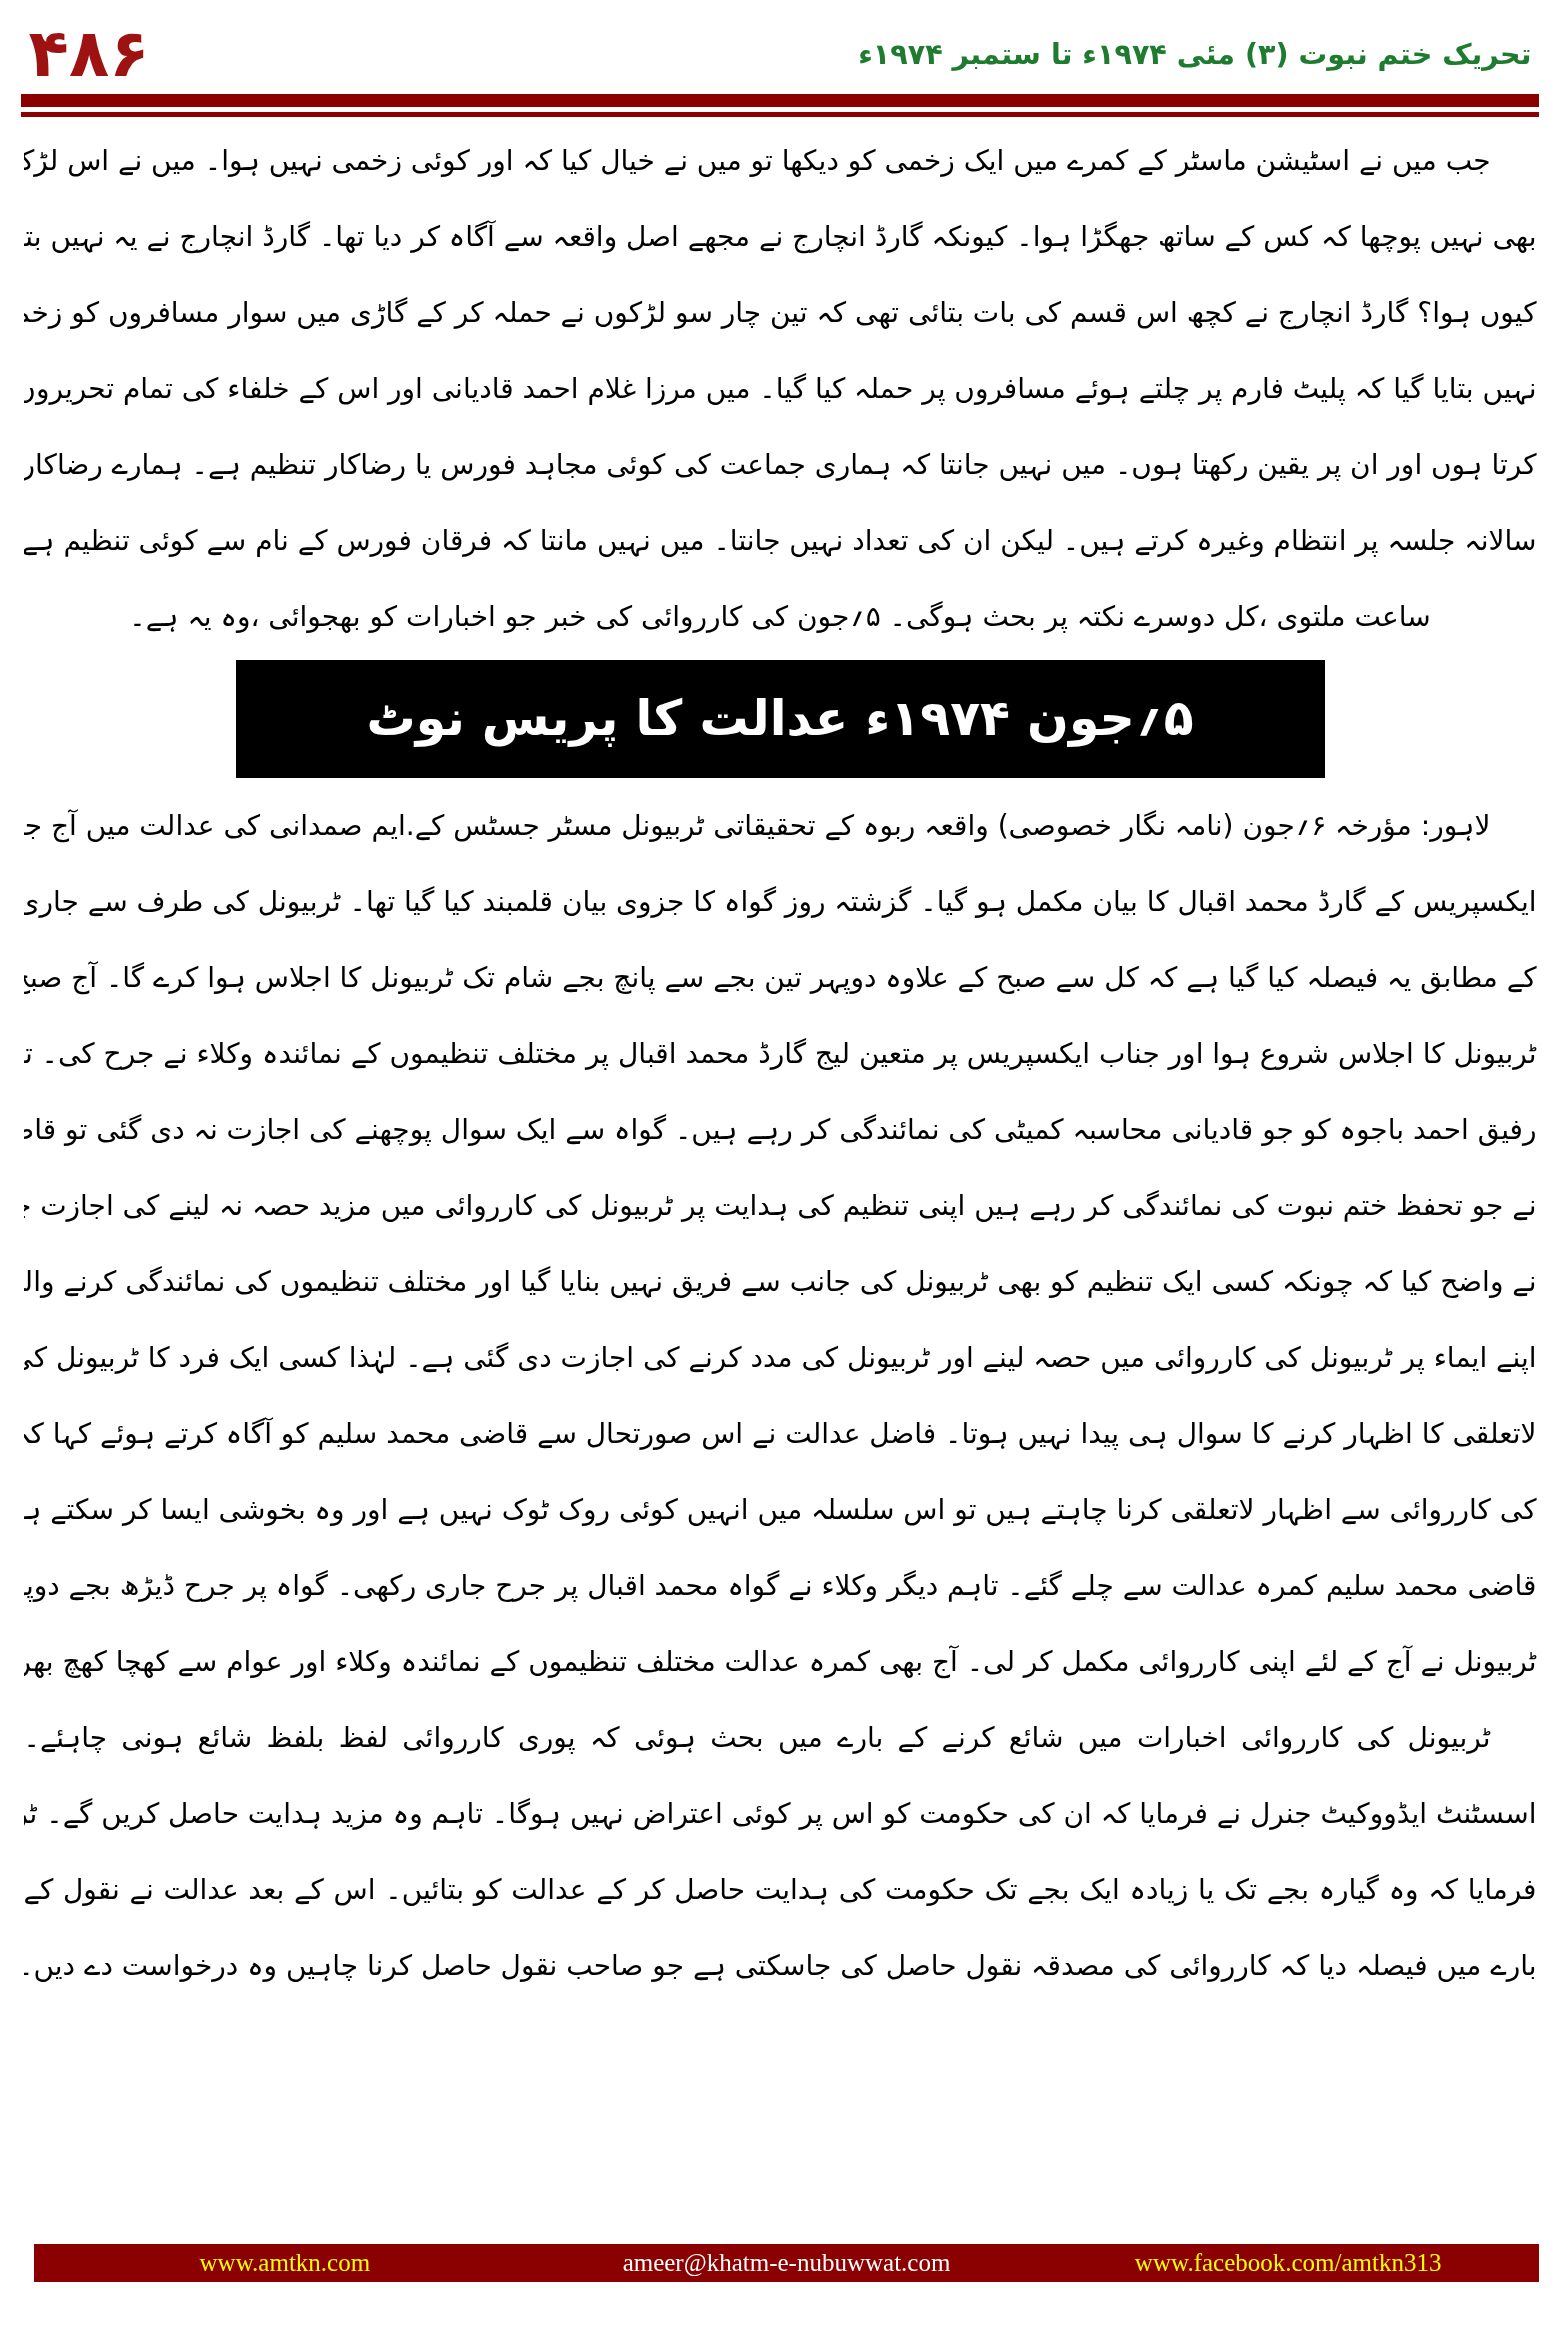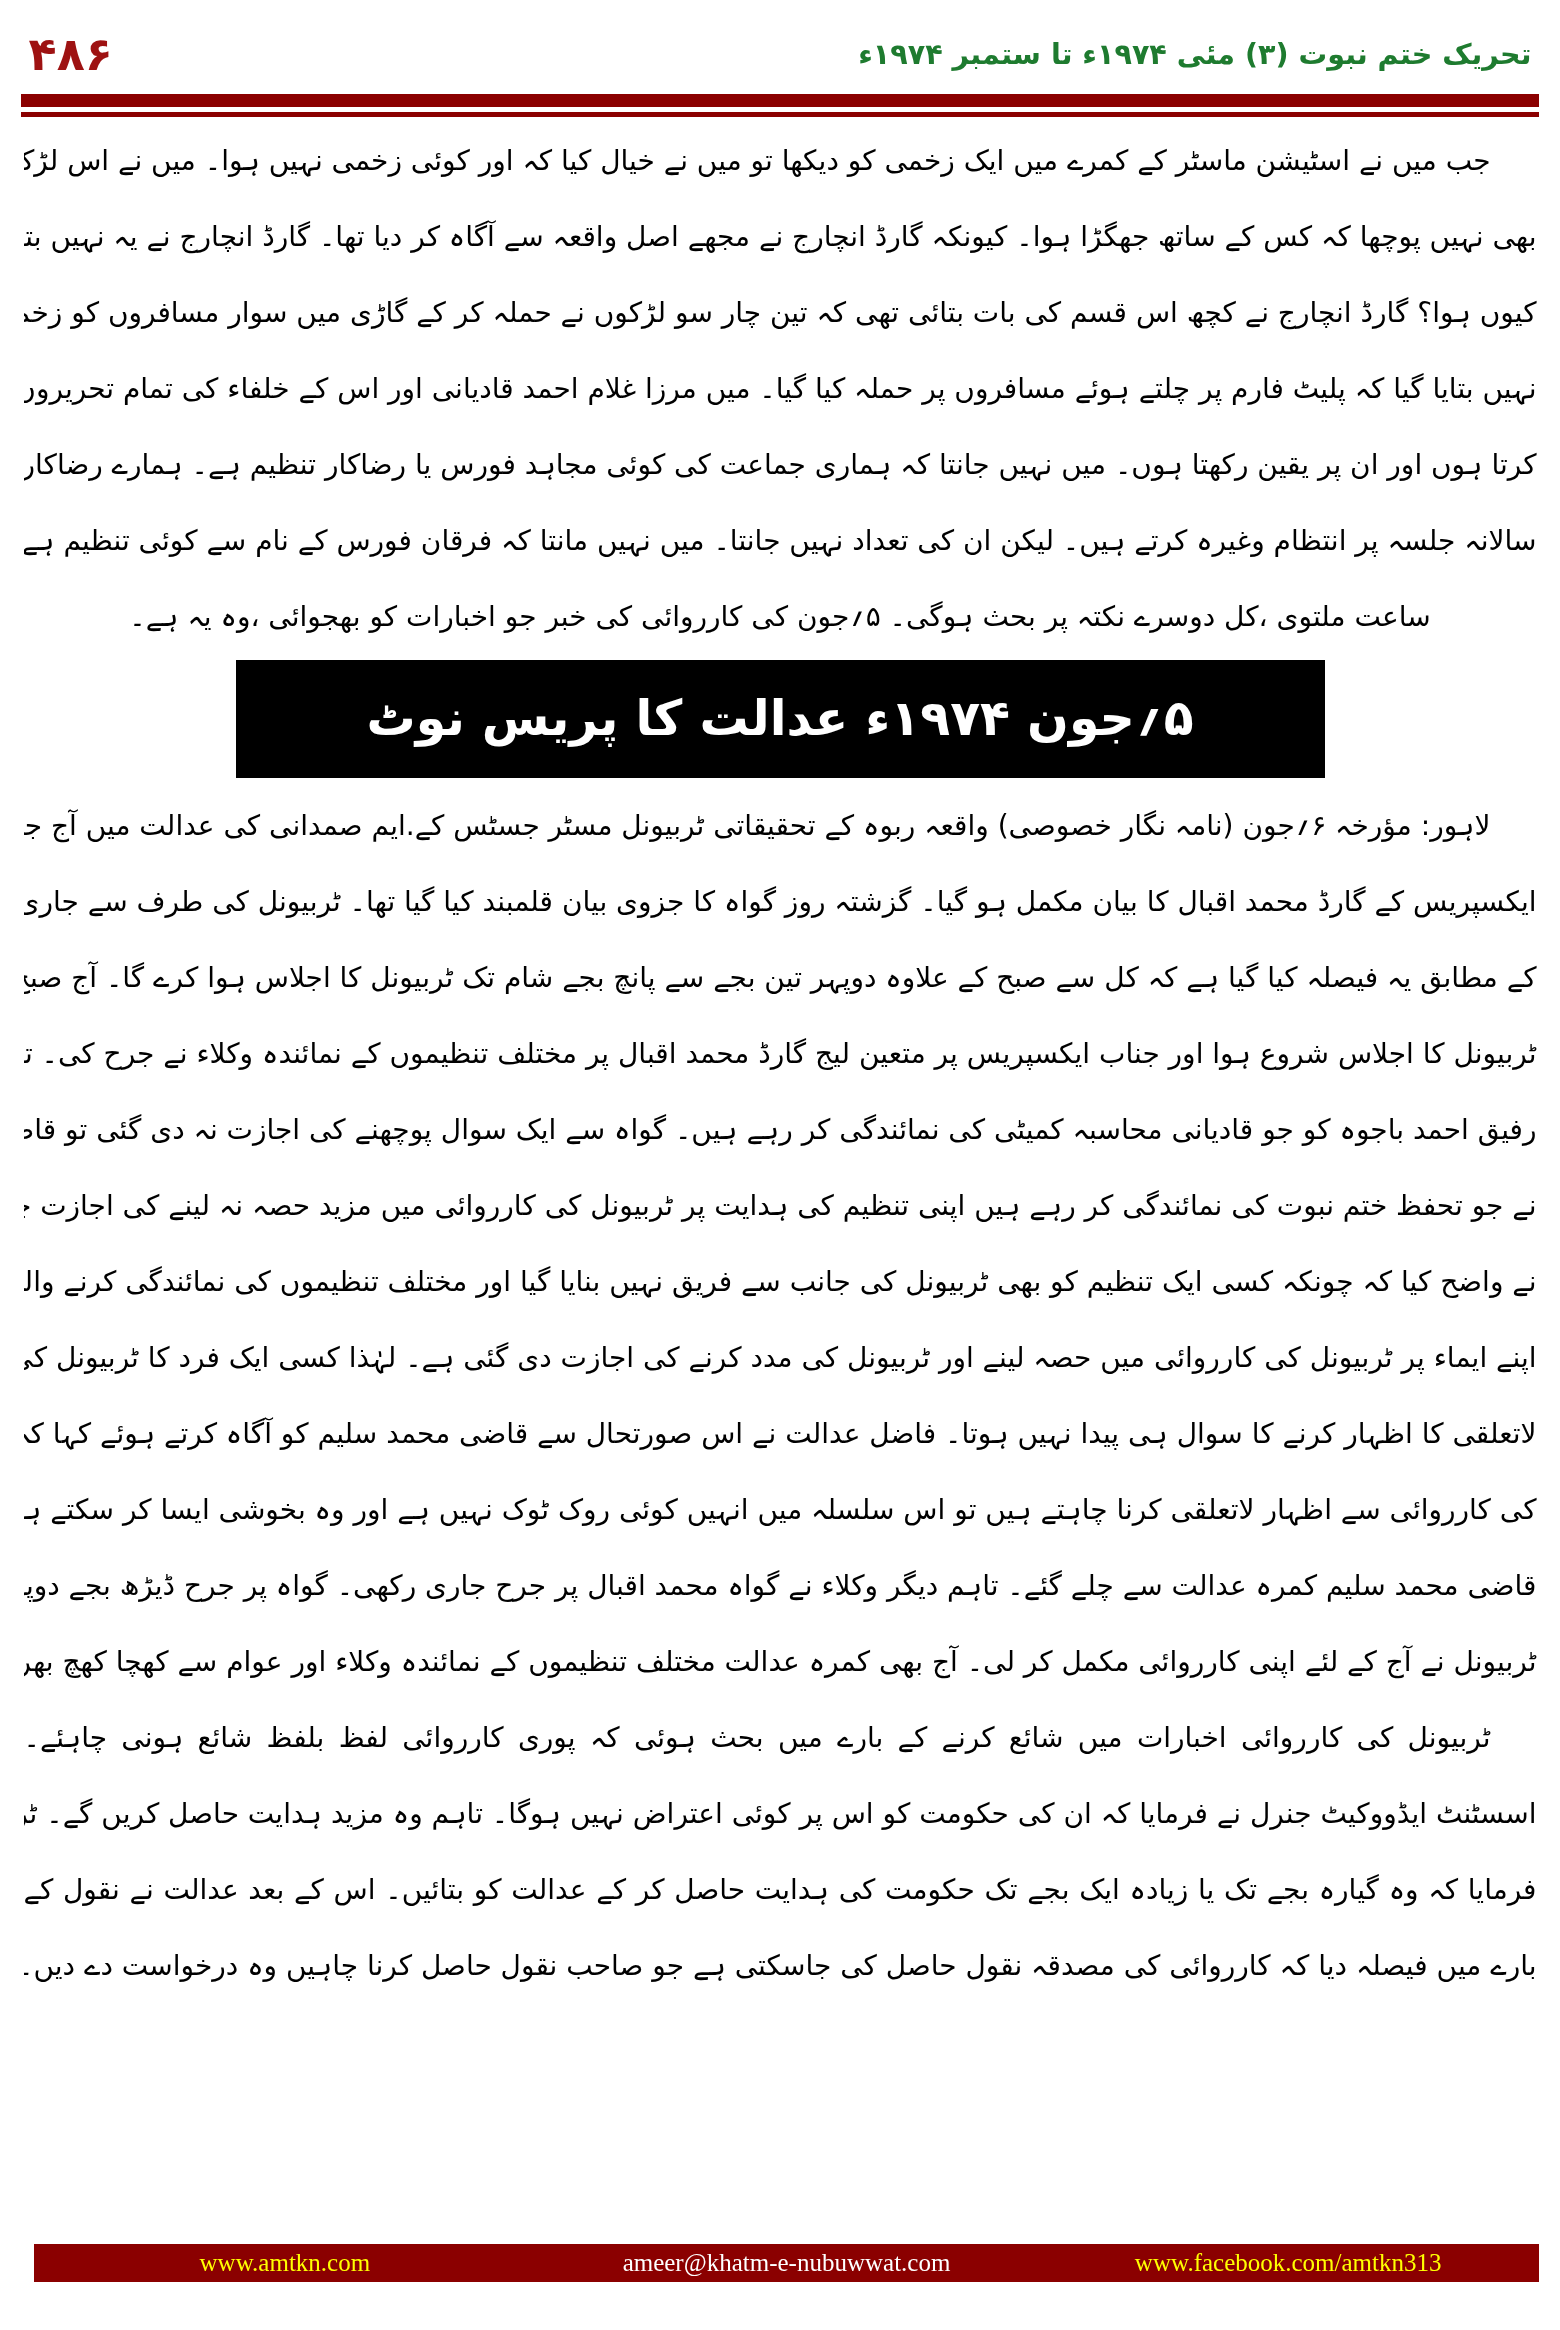--- a/index.html
+++ b/index.html
@@ -33,21 +33,21 @@
     height:94px;
   }
   .hdr-side{
     color:var(--header-green,#1e7b2f);
     font-size:28.6px;
     font-weight:bold;
     white-space:nowrap;
   }
   .hdr-page-no{
     color:var(--page-number-red,#9e1212);
-    font-size:46px;
+    font-size:66px;
     font-weight:bold;
   }
   
   .rule{margin:0 21px;}
   .rule-thick{height:12.6px;background:var(--accent-maroon,#8b0000);}
   .rule-gap{height:5.9px;background:#ffffff;}
   .rule-thin{height:4.2px;background:var(--accent-maroon,#8b0000);}
   
   .content{
     direction:rtl;

